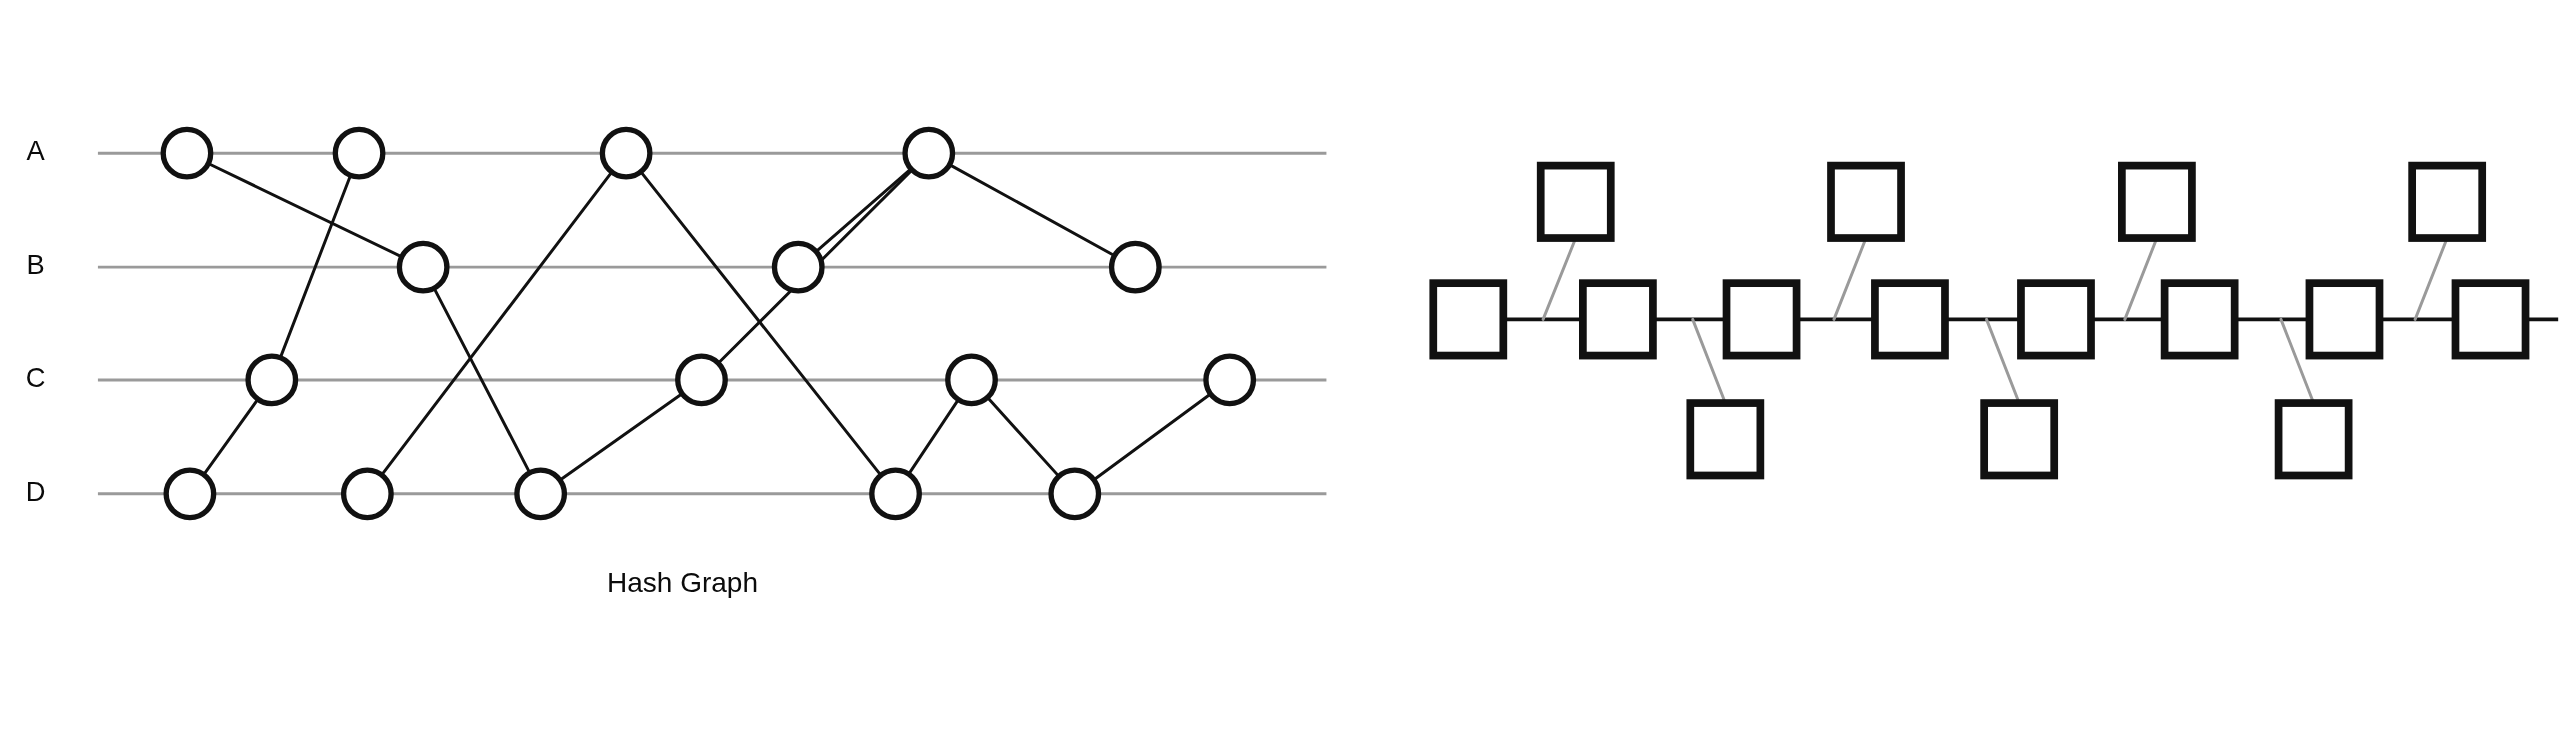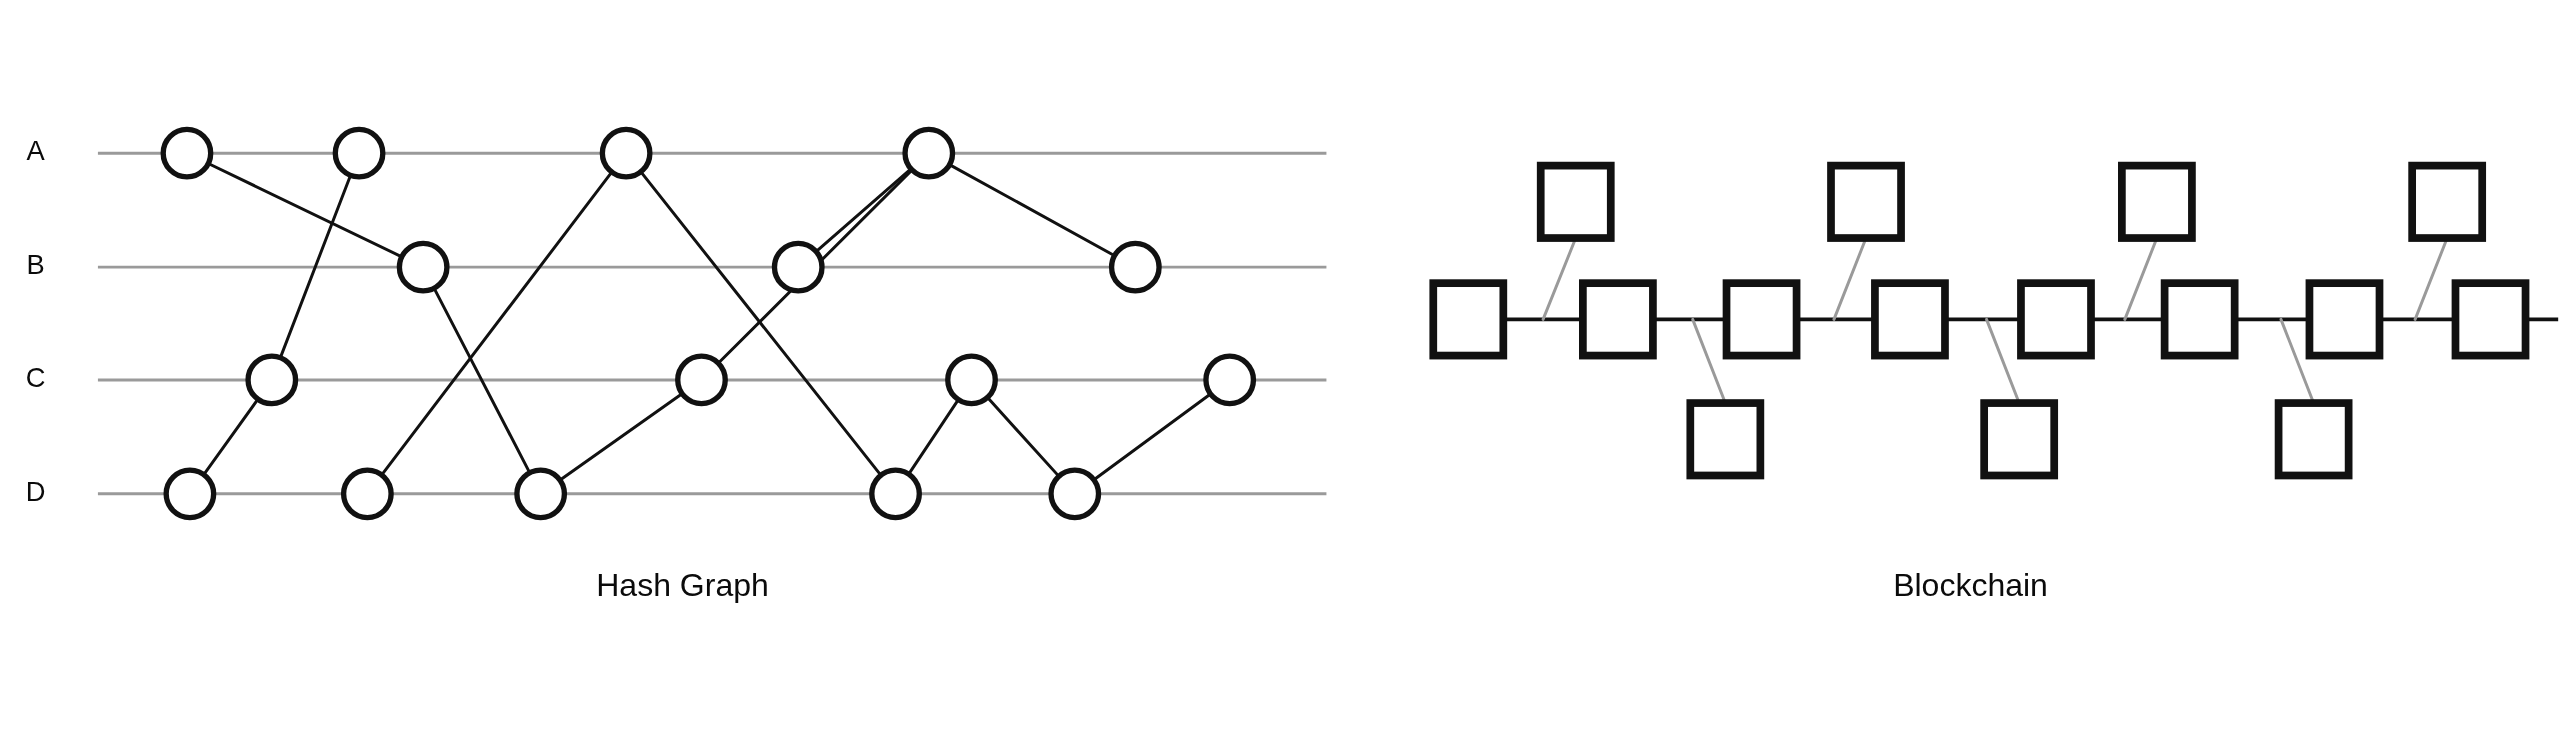--- a/index.html
+++ b/index.html
@@ -69,21 +69,21 @@
   .orphan-stub {
     stroke: #9a9a9a;
     stroke-width: 5;
     fill: none;
     stroke-linecap: round;
   }
   .caption {
     position: absolute;
     text-align: center;
     font-family: "Liberation Sans", sans-serif;
-    font-size: 32px;
+    font-size: 28px;
     color: #0b0b0b;
     white-space: nowrap;
   }
   #hashgraph-caption {
     left: 0;
     top: 567px;
     width: 1365px;
   }
   #blockchain-caption {
     left: 0;
@@ -176,17 +176,16 @@
           <rect x="785" y="279" width="118" height="122" class="block-rect"></rect>
           <rect x="1275" y="279" width="118" height="122" class="block-rect"></rect>
           <rect x="1764" y="279" width="118" height="122" class="block-rect"></rect>
         </g>
       <g id="bc-orphans-bottom">
           <rect x="548" y="679" width="118" height="122" class="block-rect"></rect>
           <rect x="1043" y="679" width="118" height="122" class="block-rect"></rect>
           <rect x="1539" y="679" width="118" height="122" class="block-rect"></rect>
         </g>
     </svg>
-    <div class="caption" id="blockchain-caption">Blockchain</div>
   </div>
 
 </div>
 
 
 </body></html>

